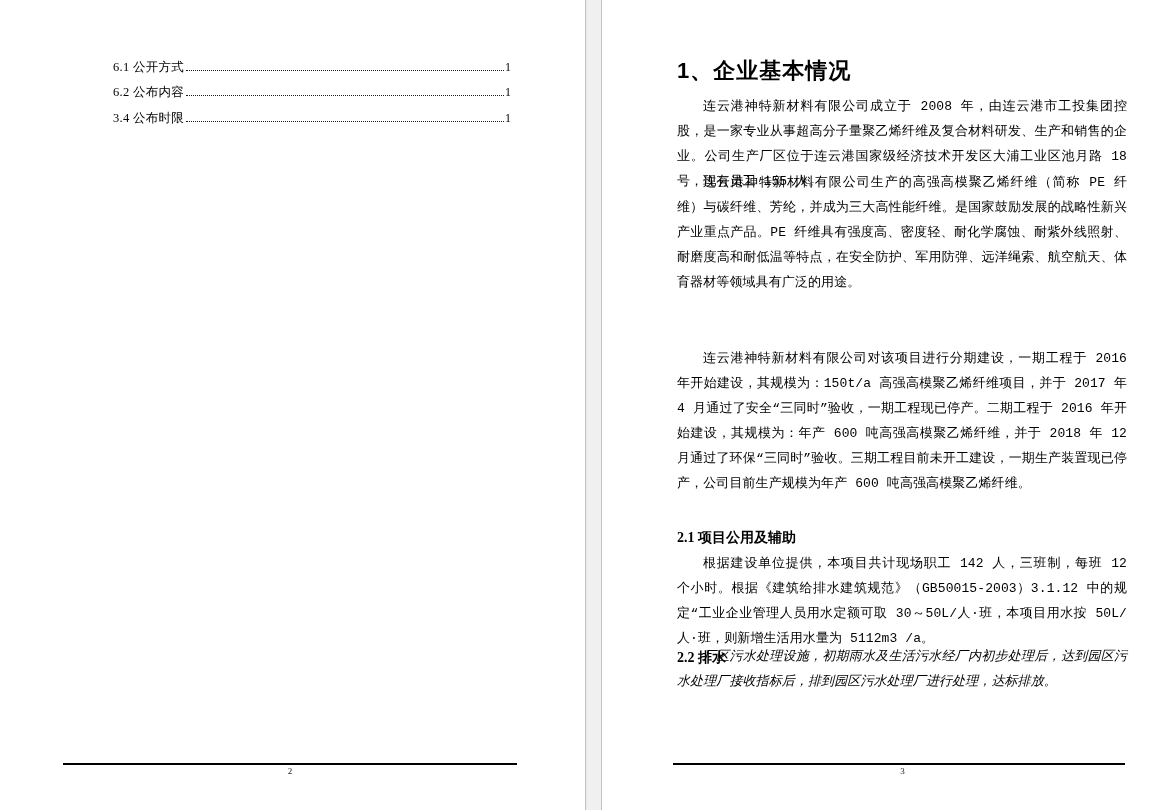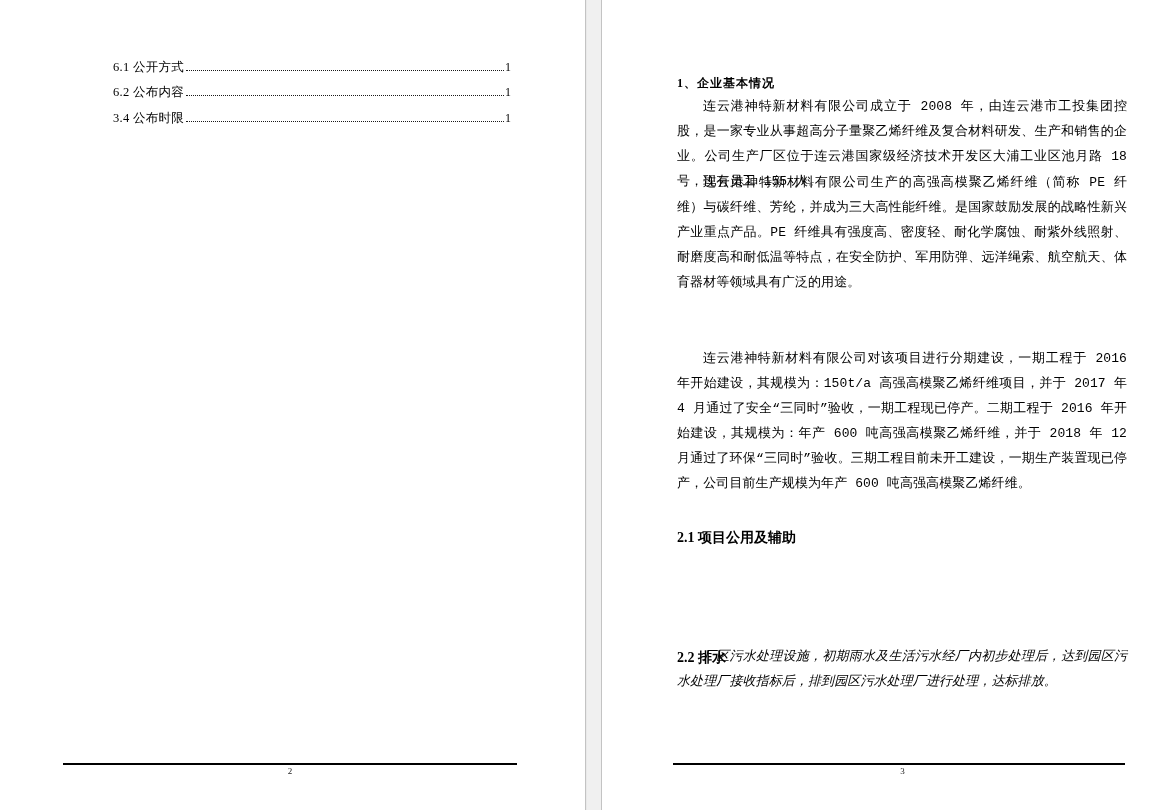--- a/index.html
+++ b/index.html
@@ -66,26 +66,25 @@
   .page-left  .page-num { left: 63px; width: 454px; }
   .page-right .page-num { left: 75px; width: 451px; }
 
   
   .doc-block {
     position: absolute;
     left: 75px;
     width: 450px;
   }
   .doc-h1 {
-    font-size: 12px;
+    font-size: 22px;
     font-weight: bold;
     line-height: 26px;
     letter-spacing: 1px;
-    font-family: Liberation Serif, serif;
-    margin-top: 12px;
+    font-family: Liberation Sans, sans-serif;
   }
   .doc-h3 {
     font-size: 14px;
     font-weight: bold;
     line-height: 20px;
     font-family: "Liberation Serif", serif;
   }
   .doc-p {
     font-size: 13px;
     line-height: 25.1px;
@@ -133,20 +132,21 @@
     <div class="doc-block doc-p" style="top:94px;">连云港神特新材料有限公司成立于 2008 年，由连云港市工投集团控股，是一家专业从事超高分子量聚乙烯纤维及复合材料研发、生产和销售的企业。公司生产厂区位于连云港国家级经济技术开发区大浦工业区池月路 18 号，现有员工 155 人。</div>
 
     <div class="doc-block doc-p" style="top:170px;">连云港神特新材料有限公司生产的高强高模聚乙烯纤维（简称 PE 纤维）与碳纤维、芳纶，并成为三大高性能纤维。是国家鼓励发展的战略性新兴产业重点产品。PE 纤维具有强度高、密度轻、耐化学腐蚀、耐紫外线照射、耐磨度高和耐低温等特点，在安全防护、军用防弹、远洋绳索、航空航天、体育器材等领域具有广泛的用途。</div>
 
 
     <div class="doc-block doc-p" style="top:346px;">连云港神特新材料有限公司对该项目进行分期建设，一期工程于 2016 年开始建设，其规模为：150t/a 高强高模聚乙烯纤维项目，并于 2017 年 4 月通过了安全“三同时”验收，一期工程现已停产。二期工程于 2016 年开始建设，其规模为：年产 600 吨高强高模聚乙烯纤维，并于 2018 年 12 月通过了环保“三同时”验收。三期工程目前未开工建设，一期生产装置现已停产，公司目前生产规模为年产 600 吨高强高模聚乙烯纤维。</div>
 
 
     <div class="doc-block doc-h3" style="top:528px;">2.1 项目公用及辅助</div>
 
+    <div class="doc-block doc-p" style="top:551px;">根据建设单位提供，本项目共计现场职工 142 人，三班制，每班 12 个小时。根据《建筑给排水建筑规范》（GB50015-2003）3.1.12 中的规定“工业企业管理人员用水定额可取 30～50L/人·班，本项目用水按 50L/人·班，则新增生活用水量为 5112m3 /a。</div>
 
     <div class="doc-block doc-h3" style="top:648px;">2.2 排水</div>
 
     <div class="doc-block doc-p" style="top:644px;font-style:italic;">厂区污水处理设施，初期雨水及生活污水经厂内初步处理后，达到园区污水处理厂接收指标后，排到园区污水处理厂进行处理，达标排放。</div>
 
     <div class="footer-rule"></div>
     <div class="page-num">3</div>
   </div>
 
 </div>

